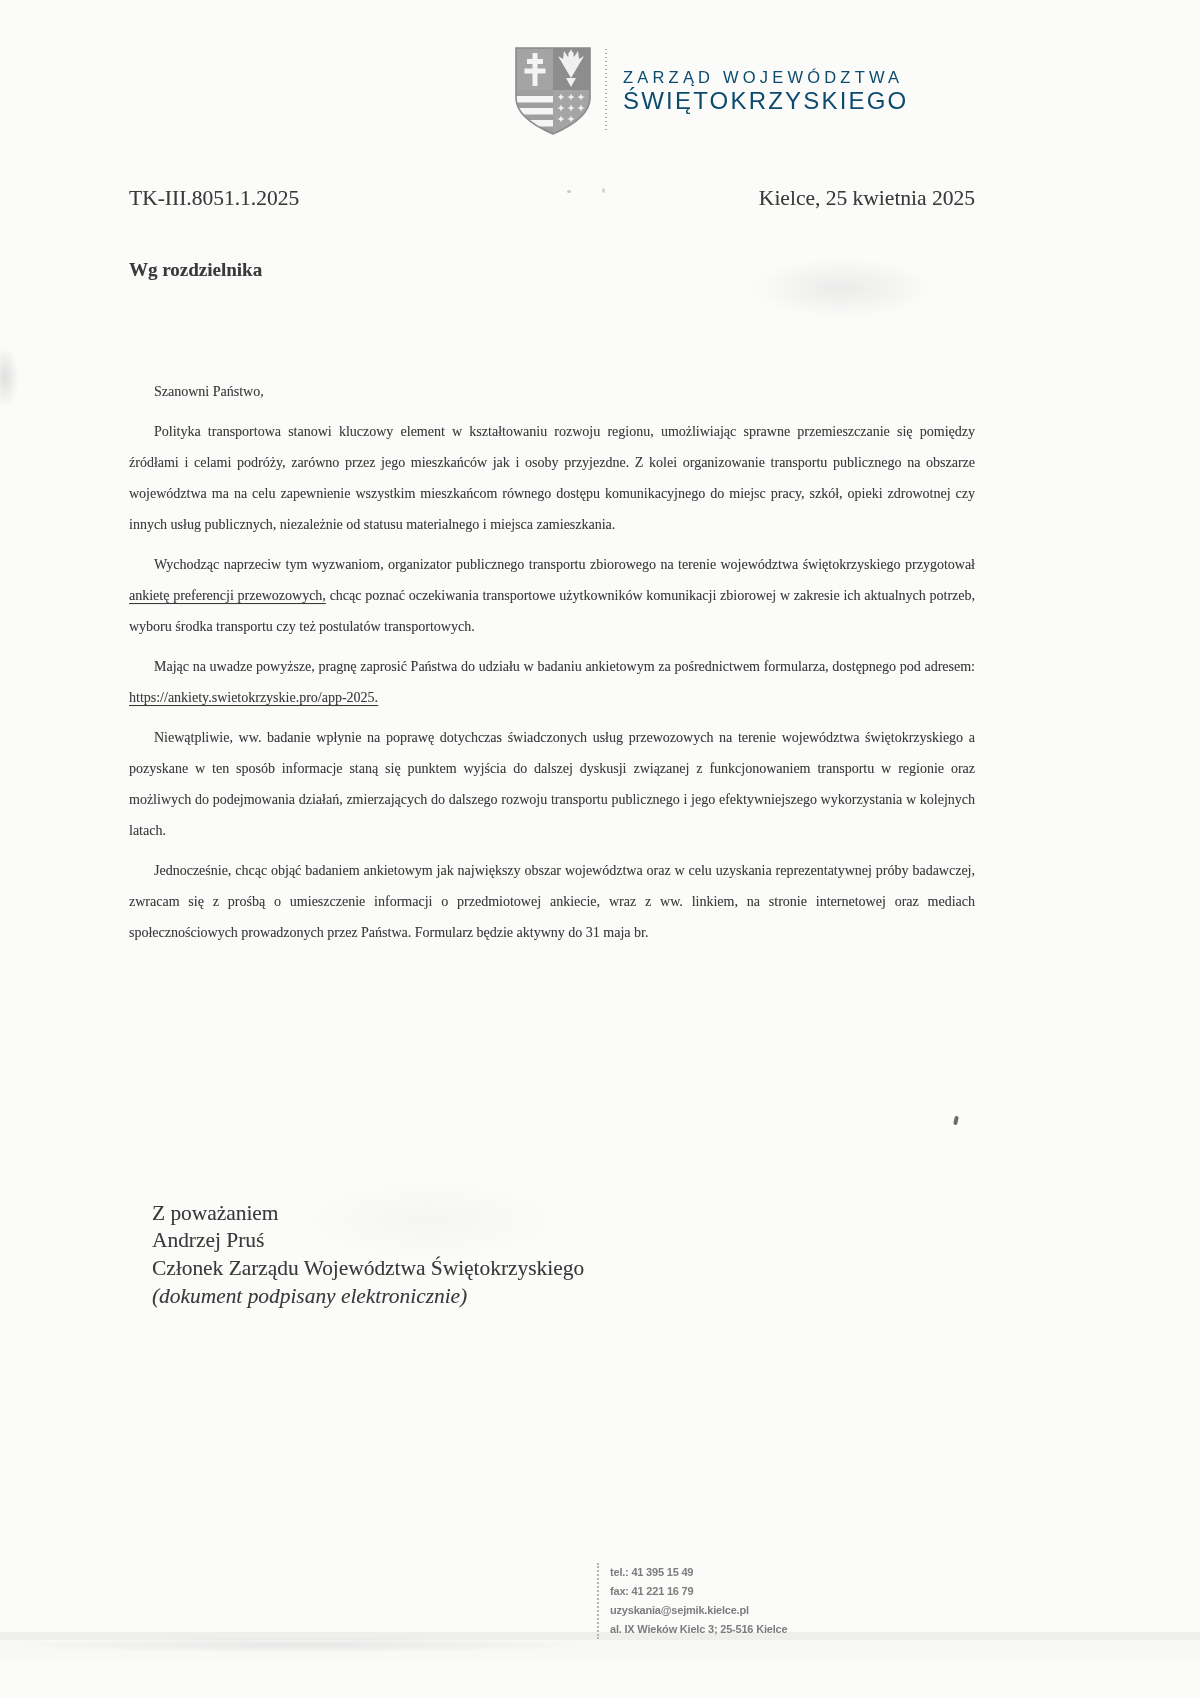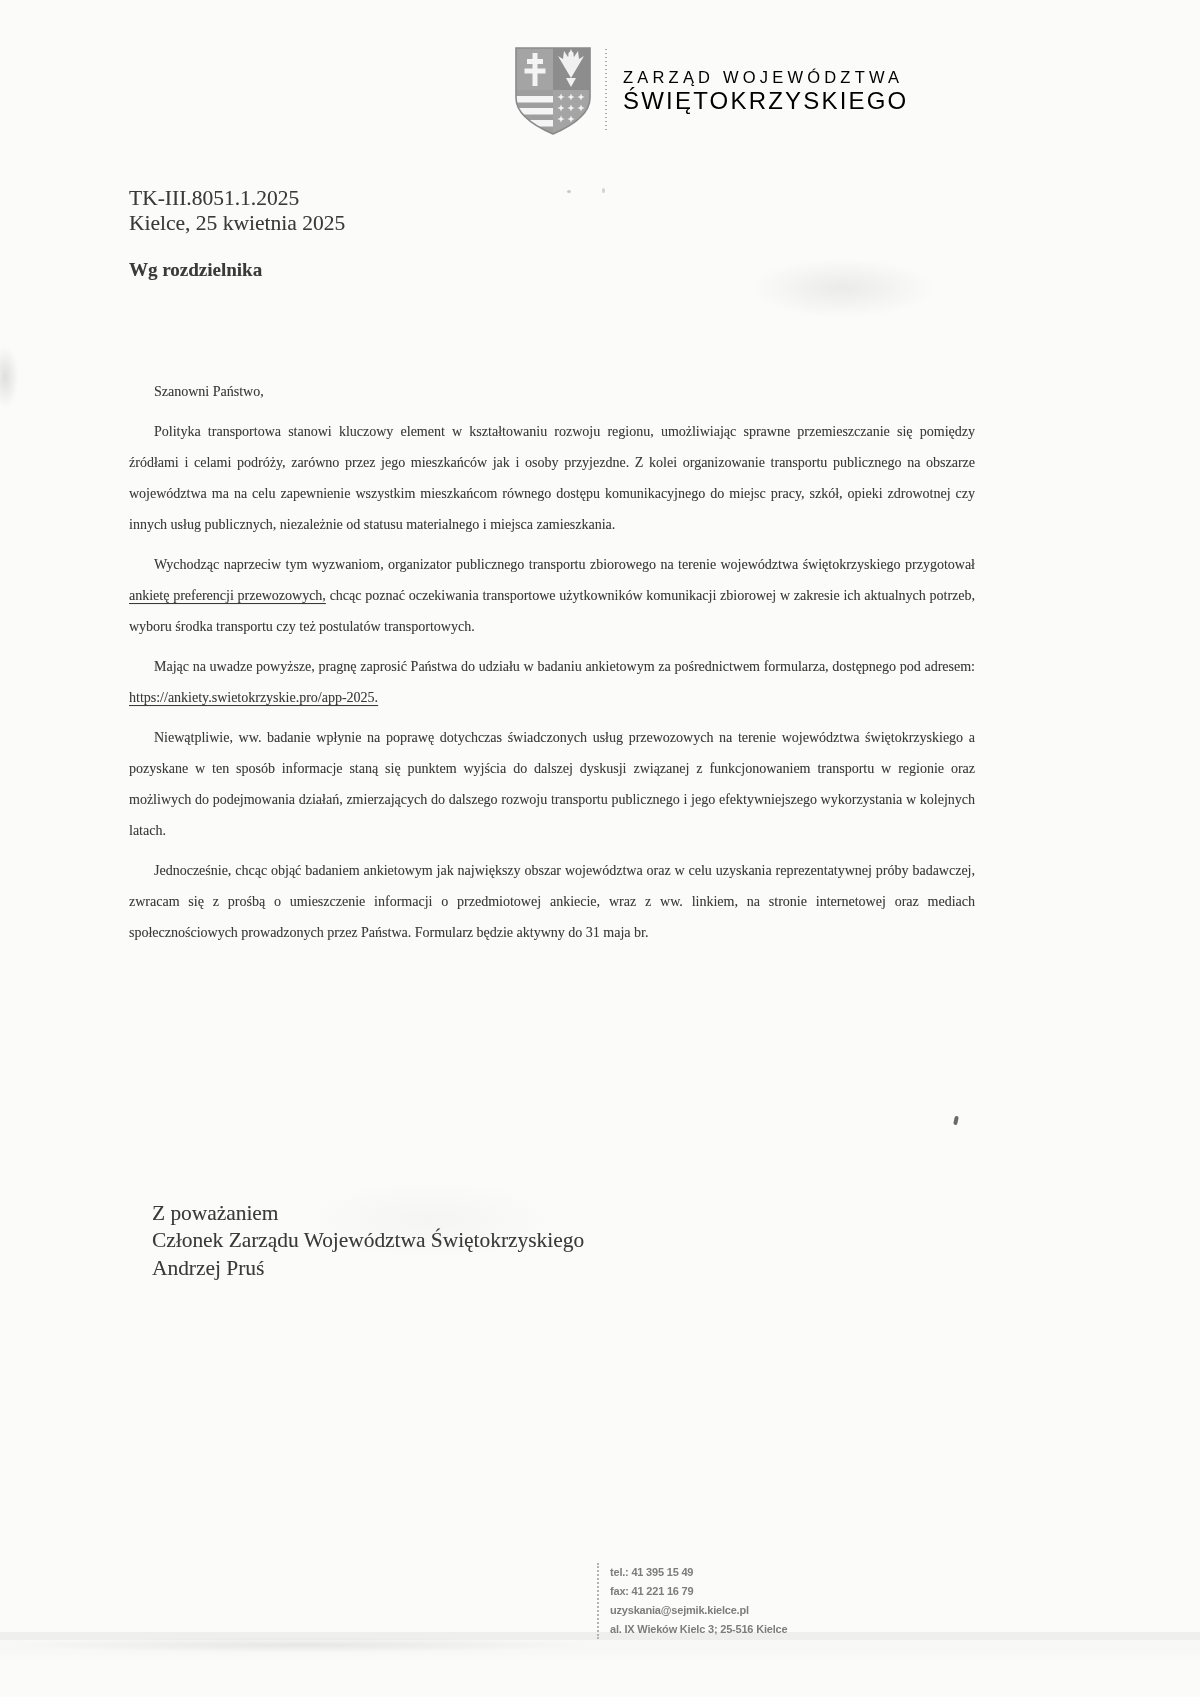--- a/index.html
+++ b/index.html
@@ -26,28 +26,28 @@
   .speck-a{left:567px;top:190px;width:4px;height:3px;background:rgba(140,140,140,0.45);border-radius:50%;}
   .speck-b{left:602px;top:188px;width:3px;height:5px;background:rgba(150,150,150,0.4);border-radius:50%;}
   .speck-br{left:954px;top:1116px;width:4px;height:9px;background:rgba(70,70,70,0.8);
     border-radius:2px;transform:rotate(12deg);}
 
   
   .header{position:absolute;left:513px;top:45px;display:flex;align-items:center;}
   .crest{width:80px;height:92px;flex:0 0 auto;}
   .divider{width:2px;height:84px;margin:0 16px 0 12px;
     background:repeating-linear-gradient(to bottom,#a9a9a9 0 1.5px, transparent 1.5px 4px);}
-  .orgname{font-family:"Liberation Sans", sans-serif;color:#000000;}
+  .orgname{font-family:"Liberation Sans", sans-serif;color:#0c4a6e;}
   .orgname .l1{font-size:16.5px;letter-spacing:4.2px;font-weight:500;white-space:nowrap;}
   .orgname .l2{font-size:24px;letter-spacing:2.2px;font-weight:500;margin-top:0;white-space:nowrap;}
 
   
   .doc{text-shadow:0.2px 0.2px 0.5px rgba(90,90,90,0.35);}
   .refrow{position:absolute;left:129px;top:186px;width:846px;
-    display:flex;justify-content:space-between;font-size:21.5px;flex-direction:column;}
+    display:flex;justify-content:space-between;font-size:21.5px;}
   .addressee{position:absolute;left:129px;top:259px;font-size:19px;font-weight:bold;}
 
   .lettertext{position:absolute;left:129px;top:376px;width:846px;
     font-size:14px;line-height:31px;text-align:justify;}
   .lettertext p{margin:0 0 9px 0;text-indent:25px;}
   .lettertext p.salutation{text-align:left;}
   .u{text-decoration:underline;text-underline-offset:3px;}
 
   .closing{position:absolute;left:152px;top:1201px;font-size:21.4px;}
   .closing .valediction{}
@@ -139,22 +139,23 @@
     <p>Polityka transportowa stanowi kluczowy element w kształtowaniu rozwoju regionu, umożliwiając sprawne przemieszczanie się pomiędzy źródłami i celami podróży, zarówno przez jego mieszkańców jak i osoby przyjezdne. Z kolei organizowanie transportu publicznego na obszarze województwa ma na celu zapewnienie wszystkim mieszkańcom równego dostępu komunikacyjnego do miejsc pracy, szkół, opieki zdrowotnej czy innych usług publicznych, niezależnie od statusu materialnego i miejsca zamieszkania.</p>
     <p><span>Wychodząc naprzeciw tym wyzwaniom, organizator publicznego transportu zbiorowego na terenie województwa świętokrzyskiego przygotował </span><span class="u">ankietę preferencji przewozowych,</span><span> chcąc poznać oczekiwania transportowe użytkowników komunikacji zbiorowej w zakresie ich aktualnych potrzeb, wyboru środka transportu czy też postulatów transportowych.</span></p>
     <p><span>Mając na uwadze powyższe, pragnę zaprosić Państwa do udziału w badaniu ankietowym za pośrednictwem formularza, dostępnego pod adresem: </span><span class="u">https://ankiety.swietokrzyskie.pro/app-2025.</span></p>
     <p>Niewątpliwie, ww. badanie wpłynie na poprawę dotychczas świadczonych usług przewozowych na terenie województwa świętokrzyskiego a pozyskane w ten sposób informacje staną się punktem wyjścia do dalszej dyskusji związanej z funkcjonowaniem transportu w regionie oraz możliwych do podejmowania działań, zmierzających do dalszego rozwoju transportu publicznego i jego efektywniejszego wykorzystania w kolejnych latach.</p>
     <p>Jednocześnie, chcąc objąć badaniem ankietowym jak największy obszar województwa oraz w celu uzyskania reprezentatywnej próby badawczej, zwracam się z prośbą o umieszczenie informacji o przedmiotowej ankiecie, wraz z ww. linkiem, na stronie internetowej oraz mediach społecznościowych prowadzonych przez Państwa. Formularz będzie aktywny do 31 maja br.</p>
   </div>
 
   <div class="closing doc">
     <div class="valediction">Z poważaniem</div>
     <div class="sigblock">
+      <div>Andrzej Pruś</div>
       <div>Członek Zarządu Województwa Świętokrzyskiego</div>
-      <div>Andrzej Pruś</div>
+      <div class="note">(dokument podpisany elektronicznie)</div>
     </div>
   </div>
 
   <div class="footer">
     <div>tel.: 41 395 15 49</div>
     <div>fax: 41 221 16 79</div>
     <div>uzyskania@sejmik.kielce.pl</div>
     <div>al. IX Wieków Kielc 3; 25-516 Kielce</div>
   </div>
 

